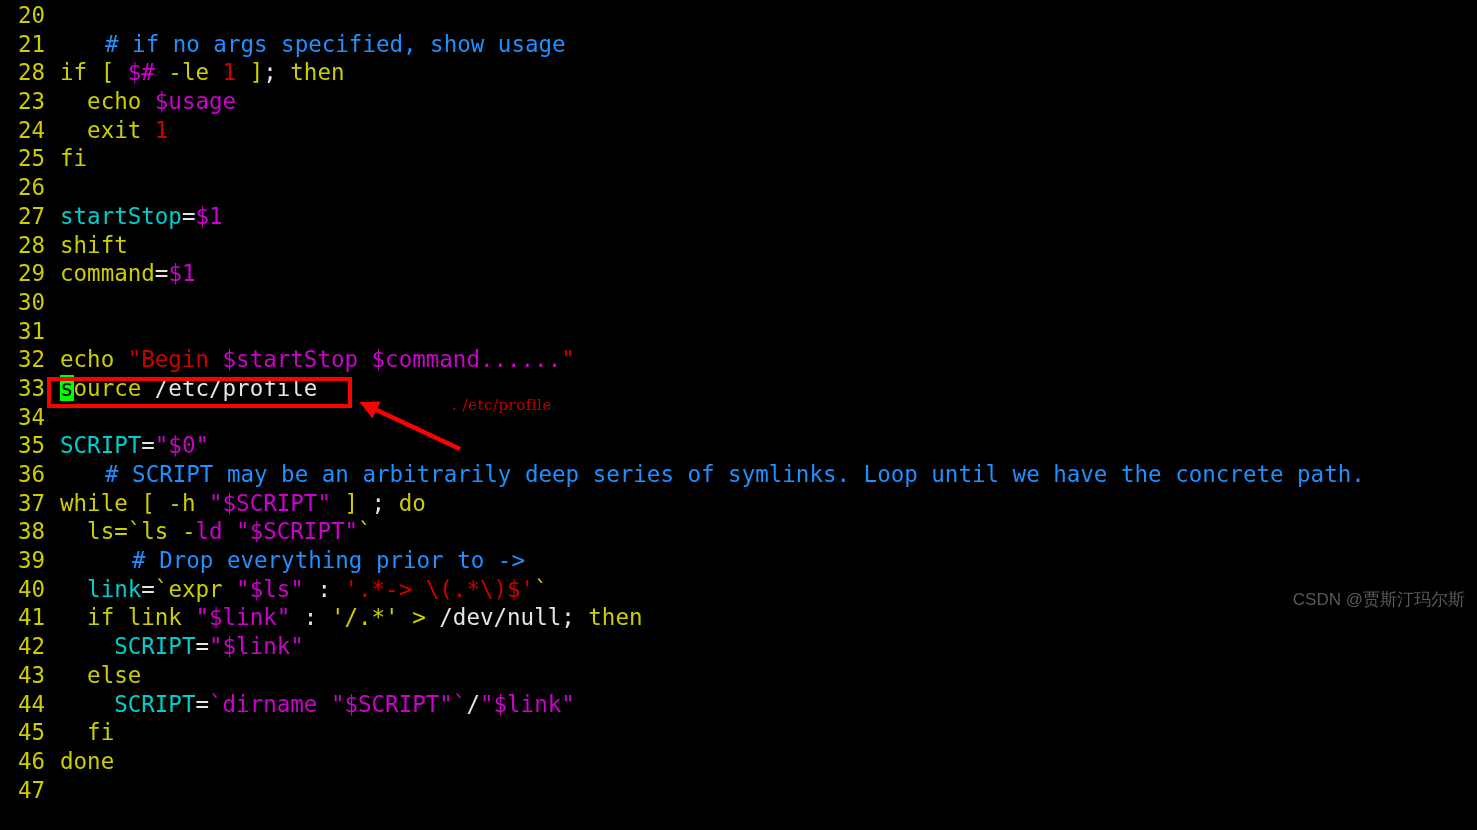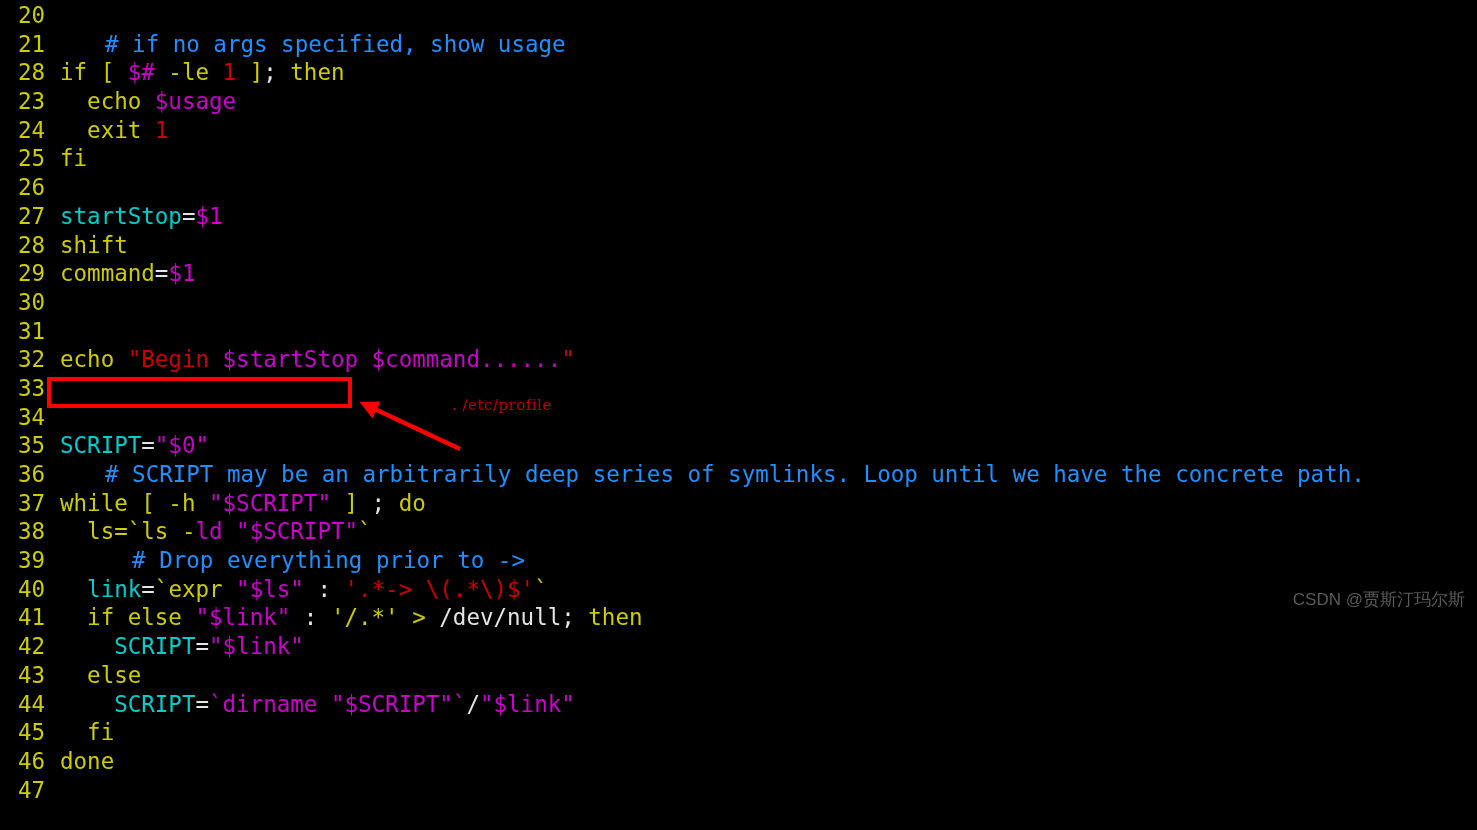--- a/index.html
+++ b/index.html
@@ -117,29 +117,29 @@
       <div class="code-line"><span class="lineno">23</span><span class="linetext"><span class="t-kw">  echo </span><span class="t-var">$usage</span></span></div>
       <div class="code-line"><span class="lineno">24</span><span class="linetext"><span class="t-kw">  exit </span><span class="t-num">1</span></span></div>
       <div class="code-line"><span class="lineno">25</span><span class="linetext"><span class="t-kw">fi</span></span></div>
       <div class="code-line"><span class="lineno">26</span><span class="linetext"></span></div>
       <div class="code-line"><span class="lineno">27</span><span class="linetext"><span class="t-ident">startStop</span><span class="t-plain">=</span><span class="t-var">$1</span></span></div>
       <div class="code-line"><span class="lineno">28</span><span class="linetext"><span class="t-kw">shift</span></span></div>
       <div class="code-line"><span class="lineno">29</span><span class="linetext"><span class="t-kw">command</span><span class="t-plain">=</span><span class="t-var">$1</span></span></div>
       <div class="code-line"><span class="lineno">30</span><span class="linetext"></span></div>
       <div class="code-line"><span class="lineno">31</span><span class="linetext"></span></div>
       <div class="code-line"><span class="lineno">32</span><span class="linetext"><span class="t-kw">echo </span><span class="t-str">"Begin </span><span class="t-var">$startStop $command......</span><span class="t-str">"</span></span></div>
-      <div class="code-line"><span class="lineno">33</span></div>
+      <div class="code-line"><span class="lineno">33</span><span class="linetext"><span class="cursor">s</span><span class="t-kw">ource</span><span class="t-plain"> /etc/profile</span></span></div>
       <div class="code-line"><span class="lineno">34</span><span class="linetext"></span></div>
       <div class="code-line"><span class="lineno">35</span><span class="linetext"><span class="t-ident">SCRIPT</span><span class="t-plain">=</span><span class="t-var">"$0"</span></span></div>
       <div class="code-line"><span class="lineno">36</span><span class="linetext"><span class="t-cmt"># SCRIPT may be an arbitrarily deep series of symlinks. Loop until we have the concrete path.</span></span></div>
       <div class="code-line"><span class="lineno">37</span><span class="linetext"><span class="t-kw">while [ -h </span><span class="t-var">"$SCRIPT"</span><span class="t-kw"> ] </span><span class="t-plain">; </span><span class="t-kw">do</span></span></div>
       <div class="code-line"><span class="lineno">38</span><span class="linetext"><span class="t-kw">  ls=`ls -</span><span class="t-var">ld </span><span class="t-var">"$SCRIPT"</span><span class="t-kw">`</span></span></div>
       <div class="code-line"><span class="lineno">39</span><span class="linetext"><span class="t-cmt">  # Drop everything prior to -&gt;</span></span></div>
       <div class="code-line"><span class="lineno">40</span><span class="linetext"><span class="t-plain">  </span><span class="t-ident">link</span><span class="t-plain">=</span><span class="t-kw">`</span><span class="t-kw">expr </span><span class="t-var">"$ls"</span><span class="t-plain"> : </span><span class="t-num">'.*-&gt; \(.*\)$'</span><span class="t-kw">`</span></span></div>
-      <div class="code-line"><span class="lineno">41</span><span class="linetext"><span class="t-kw">  if else </span><span class="t-var">"$link"</span><span class="t-plain"> : </span><span class="t-kw">'/.*'</span><span class="t-plain"> </span><span class="t-kw">&gt;</span><span class="t-plain"> /dev/null</span><span class="t-plain">; </span><span class="t-kw">then</span></span></div>
+      <div class="code-line"><span class="lineno">41</span><span class="linetext"><span class="t-kw">  if link </span><span class="t-var">"$link"</span><span class="t-plain"> : </span><span class="t-kw">'/.*'</span><span class="t-plain"> </span><span class="t-kw">&gt;</span><span class="t-plain"> /dev/null</span><span class="t-plain">; </span><span class="t-kw">then</span></span></div>
       <div class="code-line"><span class="lineno">42</span><span class="linetext"><span class="t-plain">    </span><span class="t-ident">SCRIPT</span><span class="t-plain">=</span><span class="t-var">"$link"</span></span></div>
       <div class="code-line"><span class="lineno">43</span><span class="linetext"><span class="t-kw">  else</span></span></div>
       <div class="code-line"><span class="lineno">44</span><span class="linetext"><span class="t-plain">    </span><span class="t-ident">SCRIPT</span><span class="t-plain">=</span><span class="t-var">`</span><span class="t-var">dirname </span><span class="t-var">"$SCRIPT"</span><span class="t-var">`</span><span class="t-plain">/</span><span class="t-var">"$link"</span></span></div>
       <div class="code-line"><span class="lineno">45</span><span class="linetext"><span class="t-kw">  fi</span></span></div>
       <div class="code-line"><span class="lineno">46</span><span class="linetext"><span class="t-kw">done</span></span></div>
       <div class="code-line"><span class="lineno">47</span><span class="linetext"></span></div>
     </div>
 
   <div id="anno-box"></div>
 

